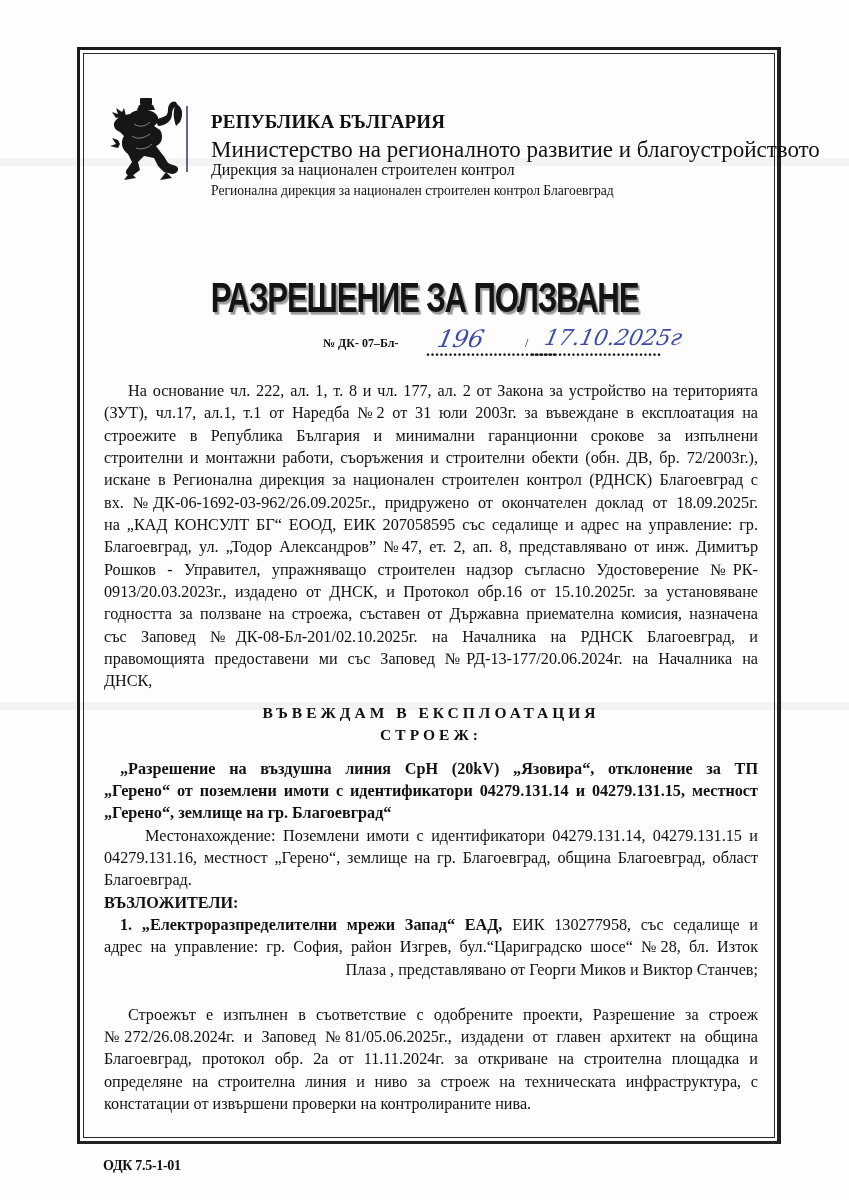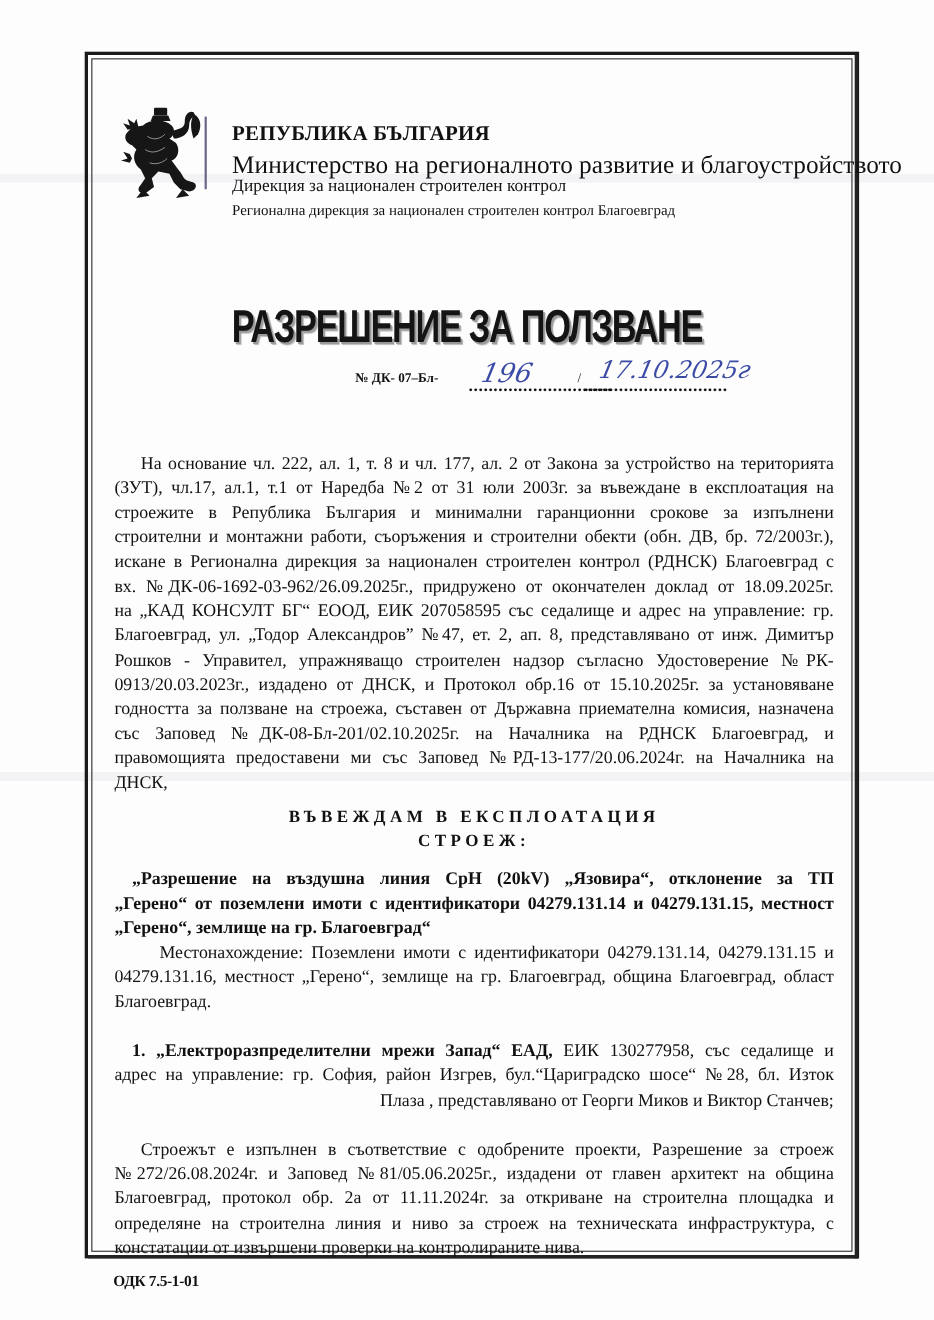--- a/index.html
+++ b/index.html
@@ -25,21 +25,21 @@
            font-family:"Liberation Sans", "DejaVu Sans", sans-serif; font-weight:bold;
            font-size:40px; letter-spacing:-1.5px; color:#141414;
            transform:scaleX(0.78) scaleY(1.05); transform-origin:center top;
            text-shadow: 2px 2px 0 #9a9a9a, 3px 3px 1px #bdbdbd; }
 
   .docno { position:absolute; left:323px; top:336px; font-size:12px; font-weight:bold; white-space:nowrap; }
   .dots { position:absolute; top:342px; font-size:16px; font-weight:bold; letter-spacing:0.5px; white-space:nowrap; }
   .hand { position:absolute; font-family:"DejaVu Serif", serif; font-style:italic; color:#3c4ca6;
           font-size:24px; white-space:nowrap; transform:skewX(-12deg); }
 
-  .ln { position:absolute; left:104px; width:654px; font-size:16.2px; line-height:20px; white-space:nowrap;margin-top:30px; }
+  .ln { position:absolute; left:104px; width:654px; font-size:16.2px; line-height:20px; white-space:nowrap; }
   .j { text-align:justify; text-align-last:justify; white-space:normal; }
   .b { font-weight:bold; }
   .center { text-align:center; left:104px; width:654px; }
   .spaced { letter-spacing:4px; font-weight:bold; font-size:15.5px; }
 
   .footer { position:absolute; left:103px; top:1158px; font-size:14px; font-weight:bold; letter-spacing:-0.3px; }
 
   .scan-band { position:absolute; left:0; width:849px; height:8px; background:rgba(200,200,215,0.18); }
 </style>
 </head>
@@ -114,20 +114,21 @@
     <div class="ln j b" style="top:781px;">„Герено“ от поземлени имоти с идентификатори 04279.131.14 и 04279.131.15, местност</div>
     <div class="ln b" style="top:803px;">„Герено“, землище на гр. Благоевград“</div>
   </div>
 
   <div>
     <div class="ln j" style="top:826px; left:145px; width:613px;">Местонахождение: Поземлени имоти с идентификатори 04279.131.14, 04279.131.15 и</div>
     <div class="ln j" style="top:848px;">04279.131.16, местност „Герено“, землище на гр. Благоевград, община Благоевград, област</div>
     <div class="ln" style="top:870px;">Благоевград.</div>
   </div>
 
+  <div class="ln b" style="top:893px;">ВЪЗЛОЖИТЕЛИ:</div>
 
   <div>
     <div class="ln j" style="top:915px; left:120px; width:638px;"><span class="b">1. „Електроразпределителни мрежи Запад“ ЕАД,</span><span> ЕИК 130277958, със седалище и</span></div>
     <div class="ln j" style="top:937px;">адрес на управление: гр. София, район Изгрев, бул.“Цариградско шосе“ №28, бл. Изток</div>
     <div class="ln" style="top:960px;text-align:right;">Плаза , представлявано от Георги Миков и Виктор Станчев;</div>
   </div>
 
 
   <div>
     <div class="ln j" style="top:1005px; left:128px; width:630px;">Строежът е изпълнен в съответствие с одобрените проекти, Разрешение за строеж</div>

